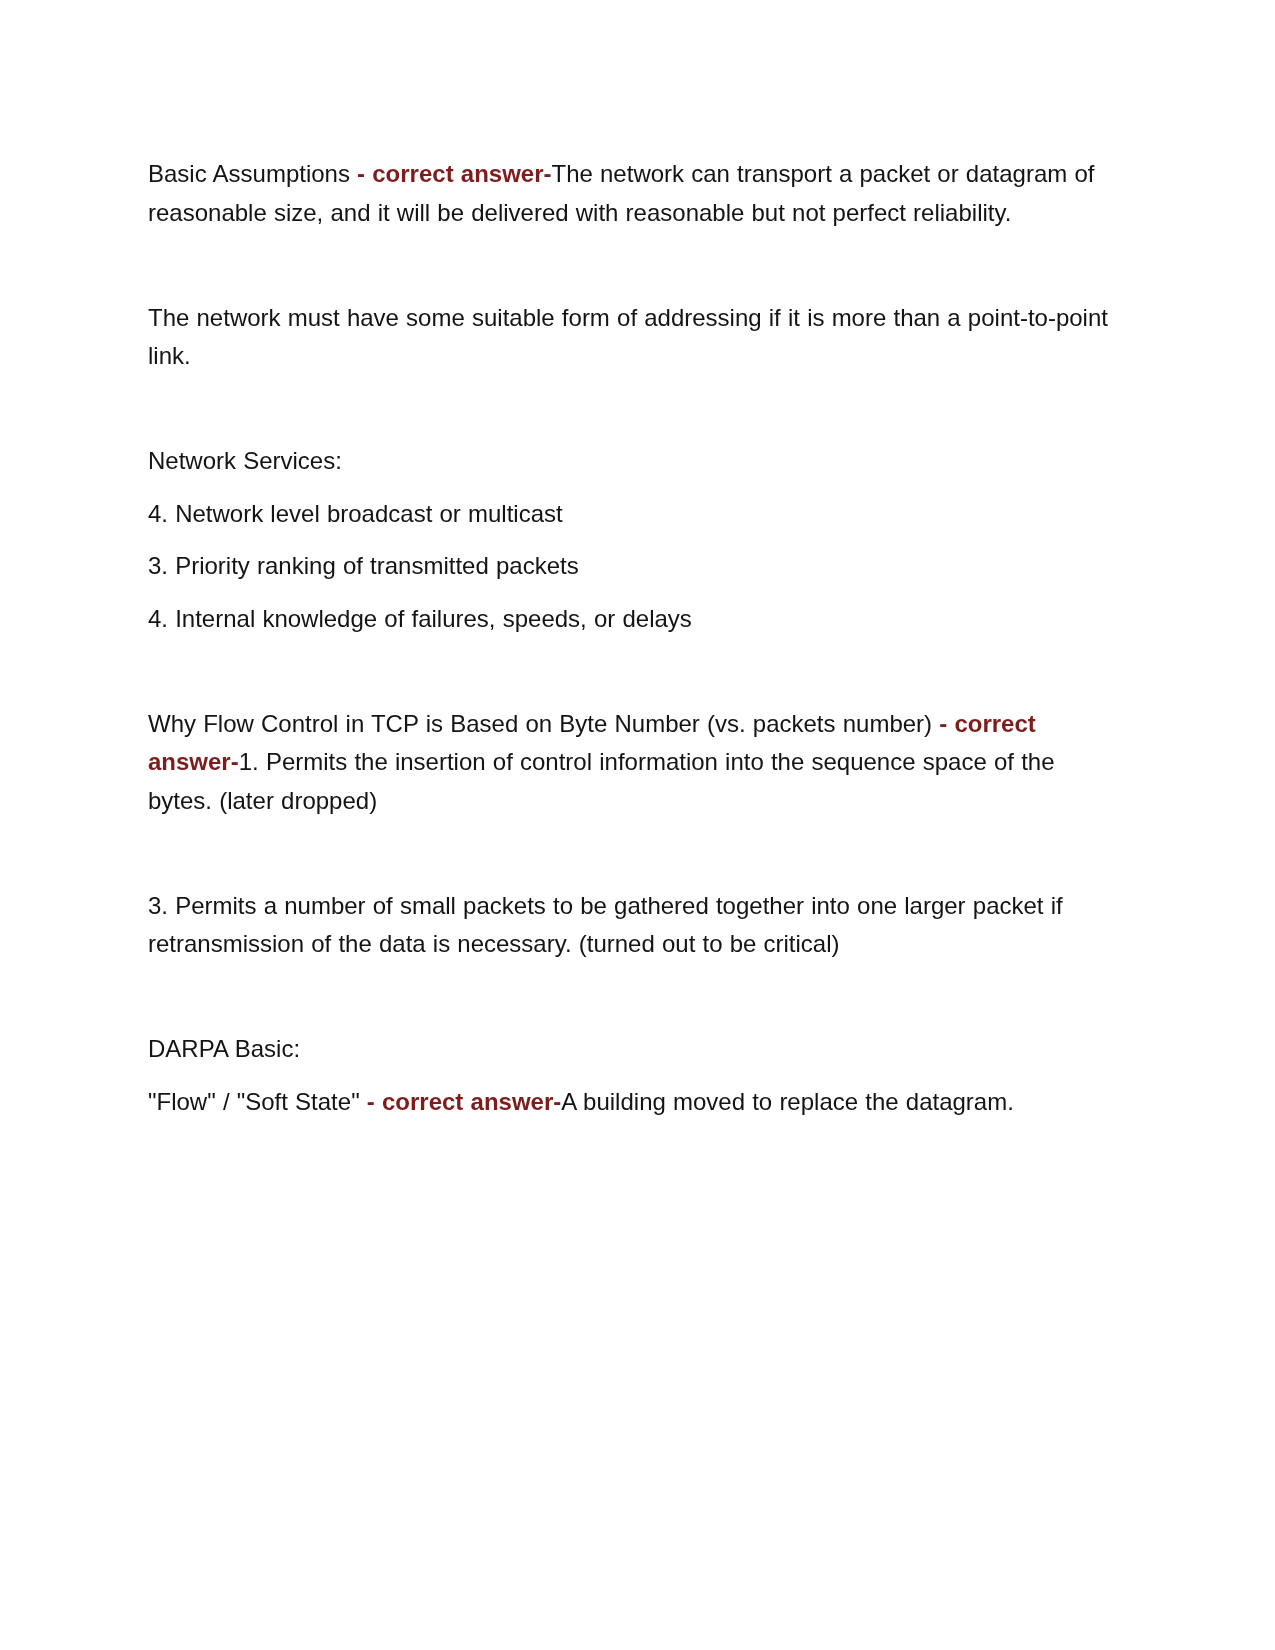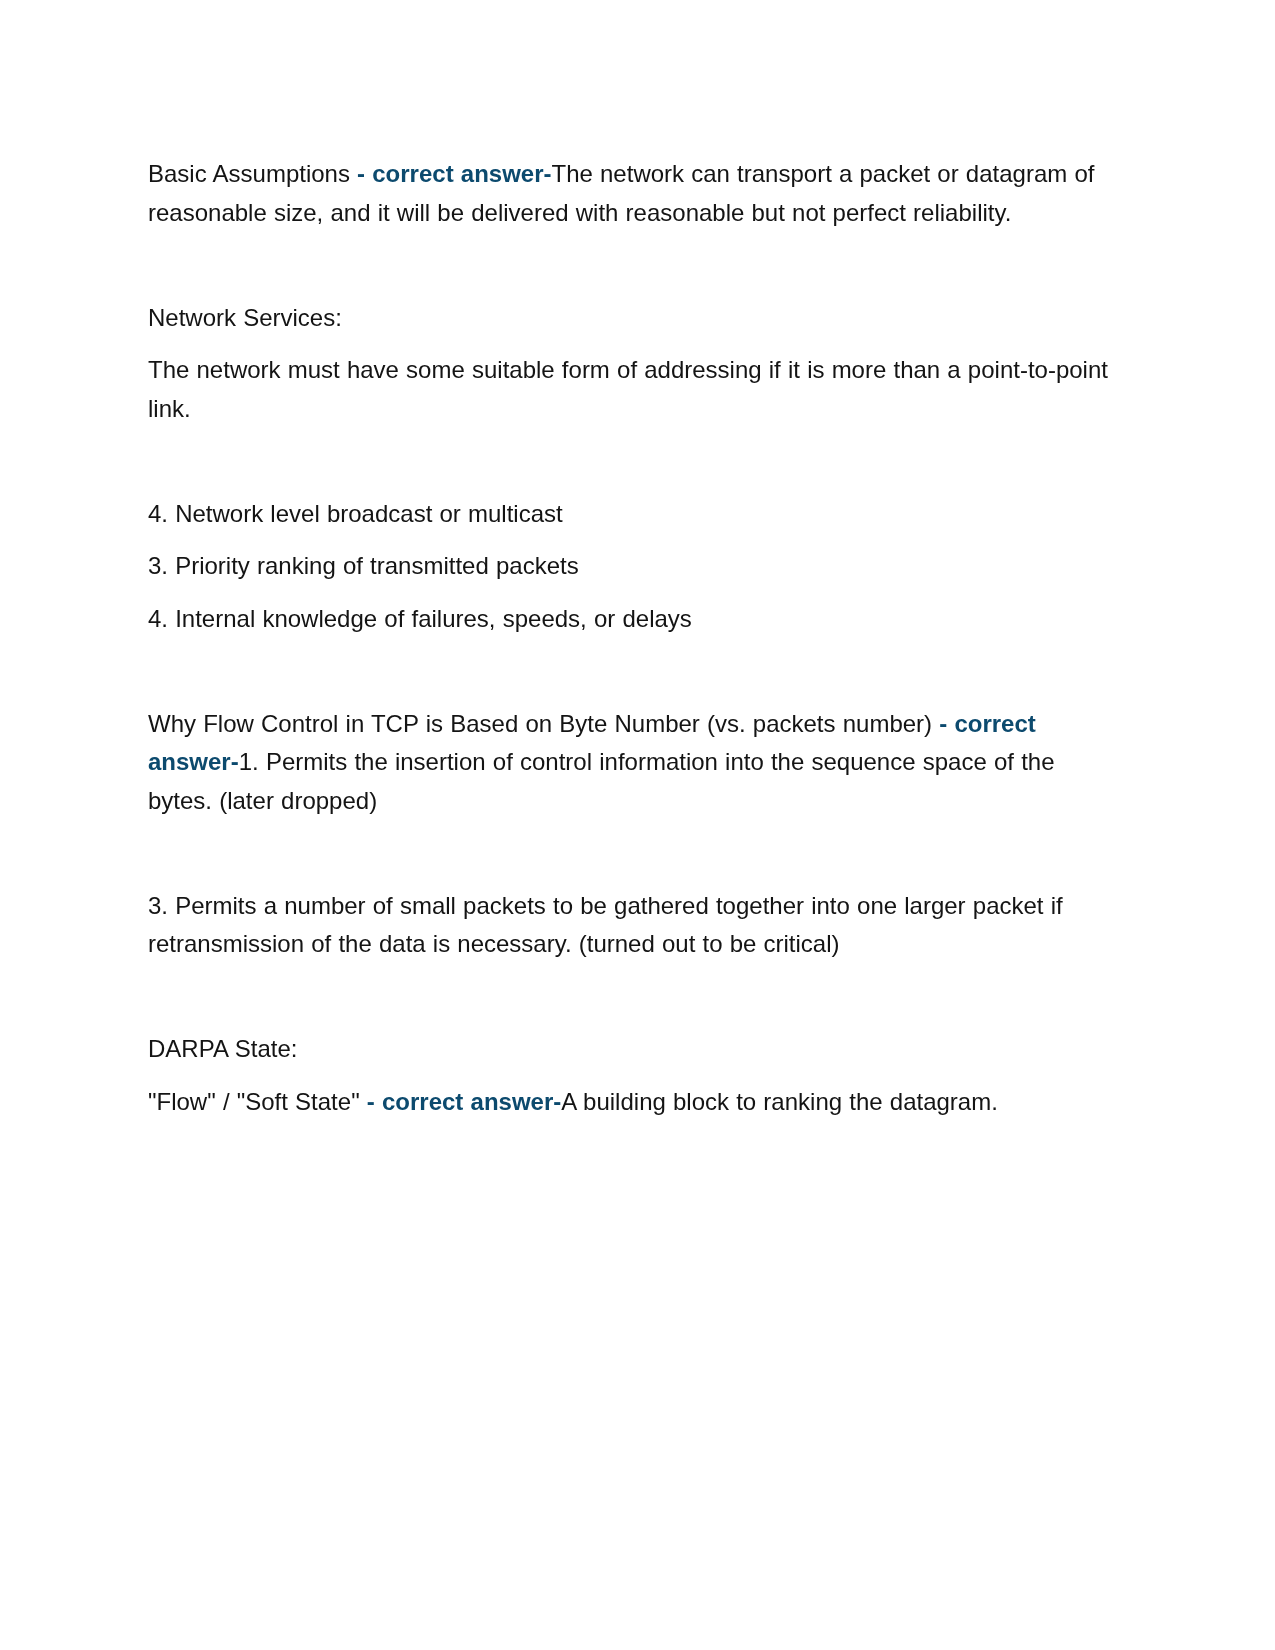--- a/index.html
+++ b/index.html
@@ -24,33 +24,33 @@
     margin: 0 0 14px 0;
     font-size: 24px;
     line-height: 38.5px;
     color: #141414;
     word-spacing: 0.5px;
   }
   .para.gap-after {
     margin-bottom: 66.5px;
   }
   .answer {
-    color: #0c4a6e;
+    color: #7f1d1d;
     font-weight: 700;
   }
 </style>
 </head>
 <body>
 
 <div class="page">
   <div class="doc-body">
       <p class="para gap-after"><span>Basic Assumptions </span><span class="answer">- correct answer-</span><span>The network can transport a packet or datagram of reasonable size, and it will be delivered with reasonable but not perfect reliability.</span></p>
+      <p class="para gap-after"><span>The network must have some suitable form of addressing if it is more than a point-to-point link.</span></p>
       <p class="para"><span>Network Services:</span></p>
-      <p class="para gap-after"><span>The network must have some suitable form of addressing if it is more than a point-to-point link.</span></p>
       <p class="para"><span>4. Network level broadcast or multicast</span></p>
       <p class="para"><span>3. Priority ranking of transmitted packets</span></p>
       <p class="para gap-after"><span>4. Internal knowledge of failures, speeds, or delays</span></p>
       <p class="para gap-after"><span>Why Flow Control in TCP is Based on Byte Number (vs. packets number) </span><span class="answer">- correct answer-</span><span>1. Permits the insertion of control information into the sequence space of the bytes. (later dropped)</span></p>
       <p class="para gap-after"><span>3. Permits a number of small packets to be gathered together into one larger packet if retransmission of the data is necessary. (turned out to be critical)</span></p>
-      <p class="para"><span>DARPA State:</span></p>
-      <p class="para"><span>"Flow" / "Soft State" </span><span class="answer">- correct answer-</span><span>A building block to ranking the datagram.</span></p>
+      <p class="para"><span>DARPA Basic:</span></p>
+      <p class="para"><span>"Flow" / "Soft State" </span><span class="answer">- correct answer-</span><span>A building moved to replace the datagram.</span></p>
     </div>
 </div>
 
 </body></html>

